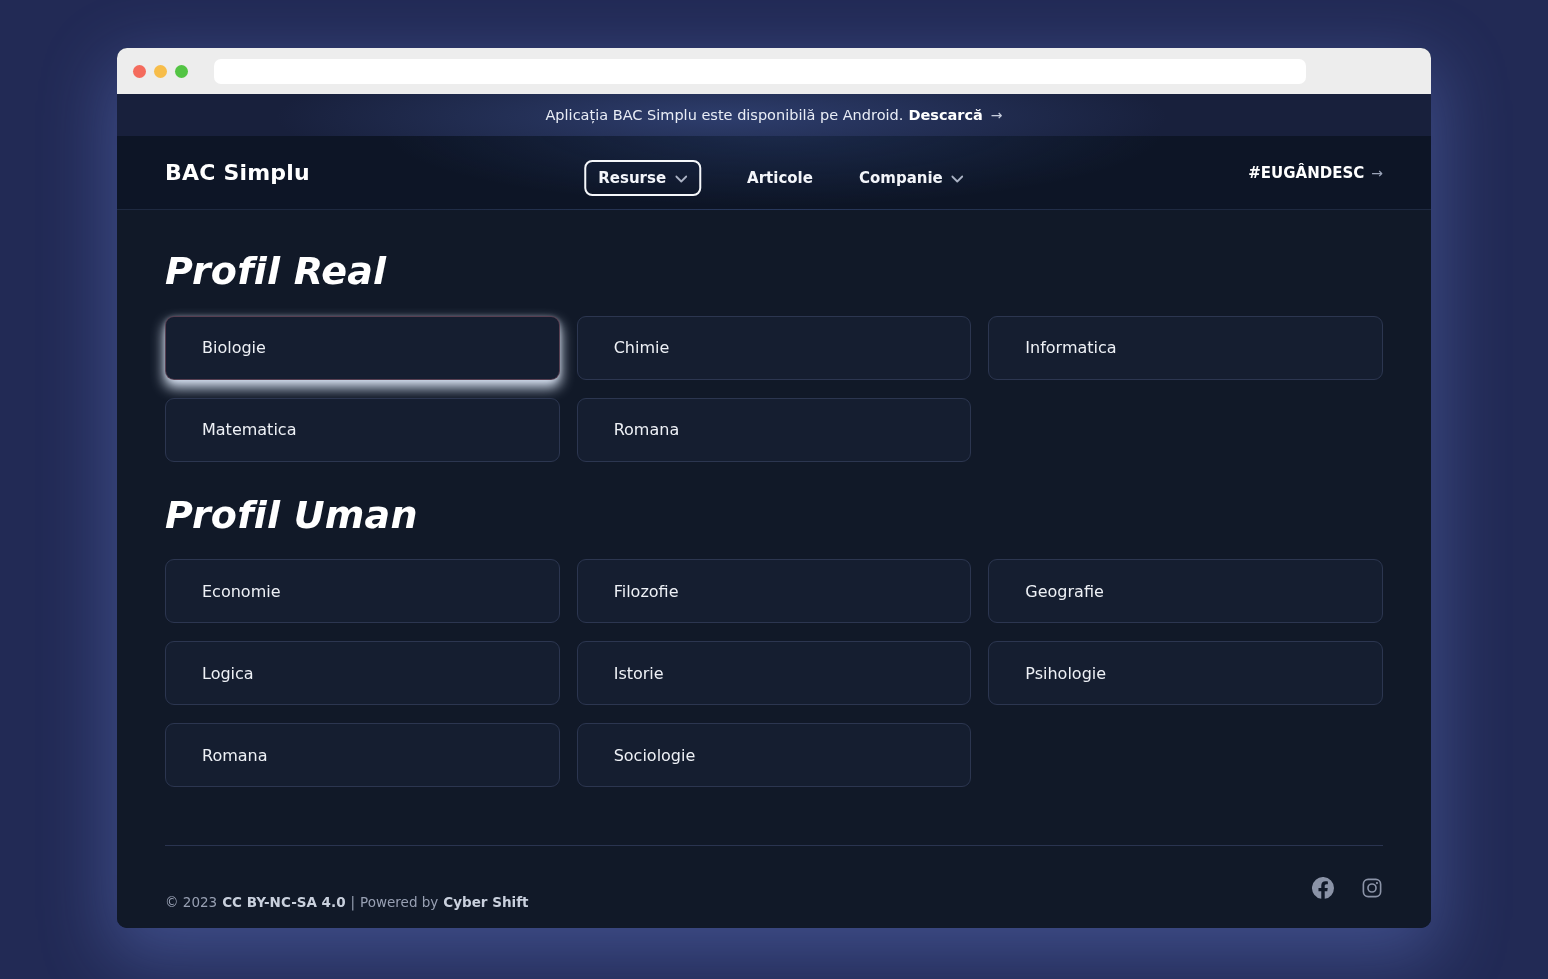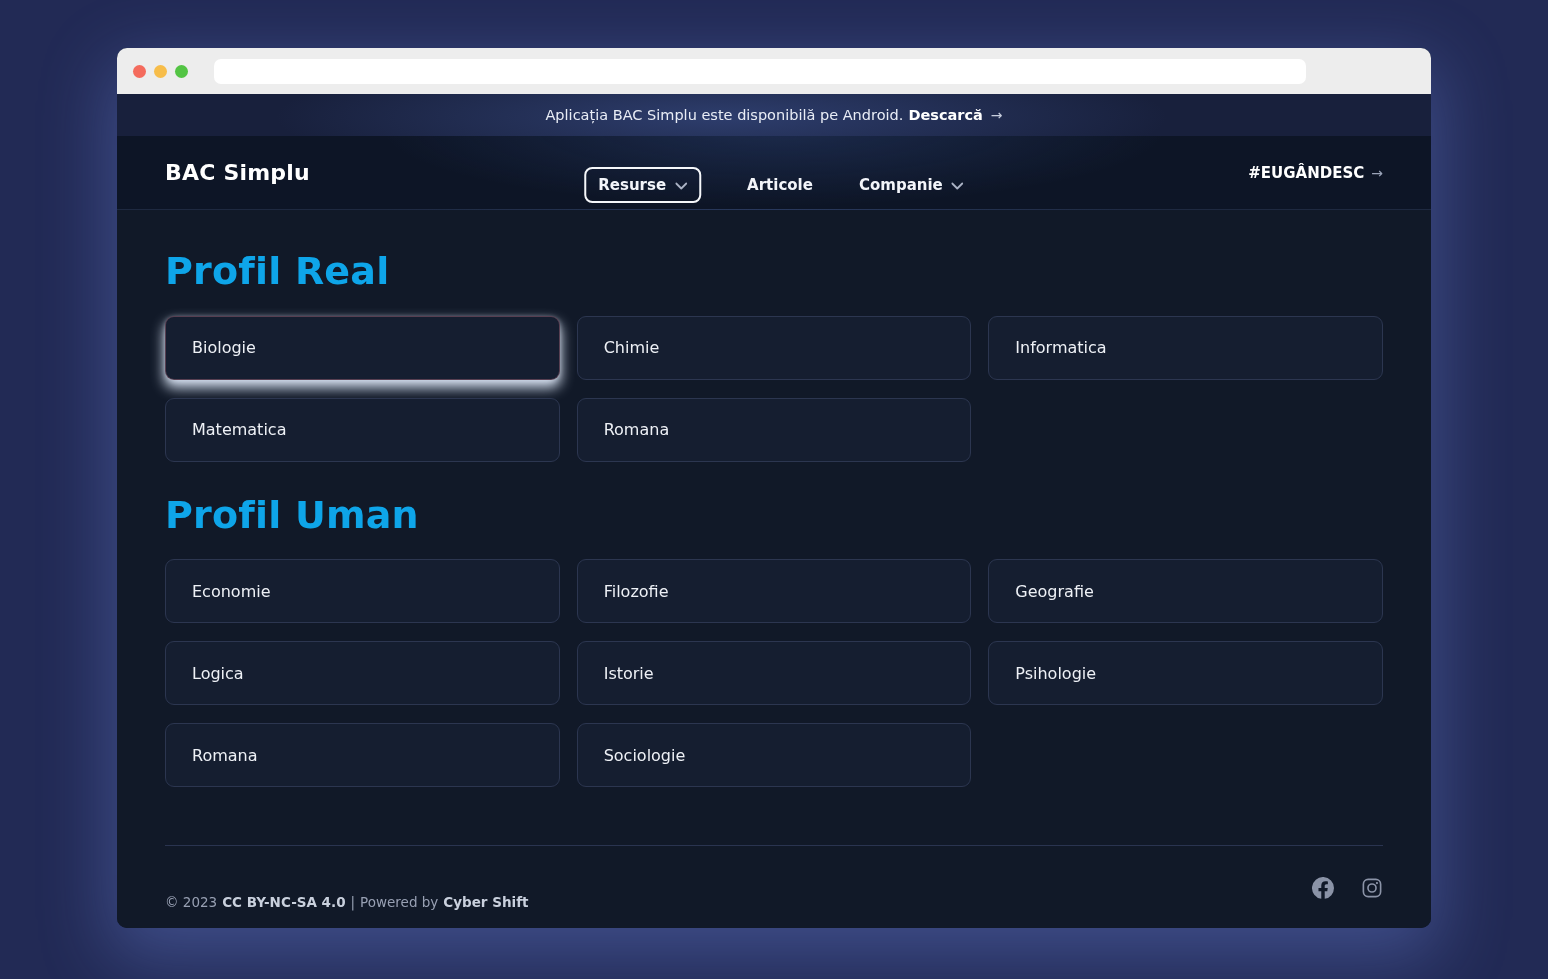--- a/index.html
+++ b/index.html
@@ -63,21 +63,21 @@
     border-bottom: 1px solid rgba(92,112,160,0.22);
     display: flex;
     align-items: center;
     padding: 0 48px;
     position: relative;
     color: #fff;
   }
   .logo { font-size: 22px; font-weight: 700; letter-spacing: 0.2px; cursor: pointer; }
   .menu {
     position: absolute;
-    left: 50%; top: 12px;
+    left: 50%; top: 5px;
     transform: translateX(-50%);
     height: 100%;
     display: flex;
     align-items: center;
     gap: 46px;
   }
   .menu-item {
     display: flex; align-items: center; gap: 9px;
     font-size: 15px; font-weight: 700; color: #f3f5fa;
     cursor: pointer; white-space: nowrap;
@@ -96,40 +96,41 @@
   }
   .nav-cta .arrow { color: #9aa3b8; font-weight: 400; font-size: 14px; }
 
   
   .main {
     height: 718px;
     background: #111928;
     padding: 40px 48px 0 48px;
   }
   .section-title {
-    color: #0ea5e9;
+    color: #ffffff;
     font-size: 38px;
     font-weight: 800;
     line-height: 1.15;
     margin-bottom: 22px;
     letter-spacing: 0.2px;
+    font-style: italic;
   }
   .grid {
     display: grid;
     grid-template-columns: repeat(3, 1fr);
     gap: 18px 17px;
   }
   .card {
     height: 64px;
     background: #151e30;
     border: 1px solid #2c3650;
     border-radius: 9px;
     display: flex;
     align-items: center;
-    padding: 0 26px;
+    padding: 0 36px;
     color: #eef1f6;
     font-size: 16px;
     cursor: pointer;
   }
   .card.glow {
     border-color: rgba(168,104,122,0.45);
     box-shadow: 0 7px 13px 1px rgba(225,236,252,0.92),
                 0 1px 5px rgba(225,236,252,0.38);
   }
   .section-uman { margin-top: 32px; }

